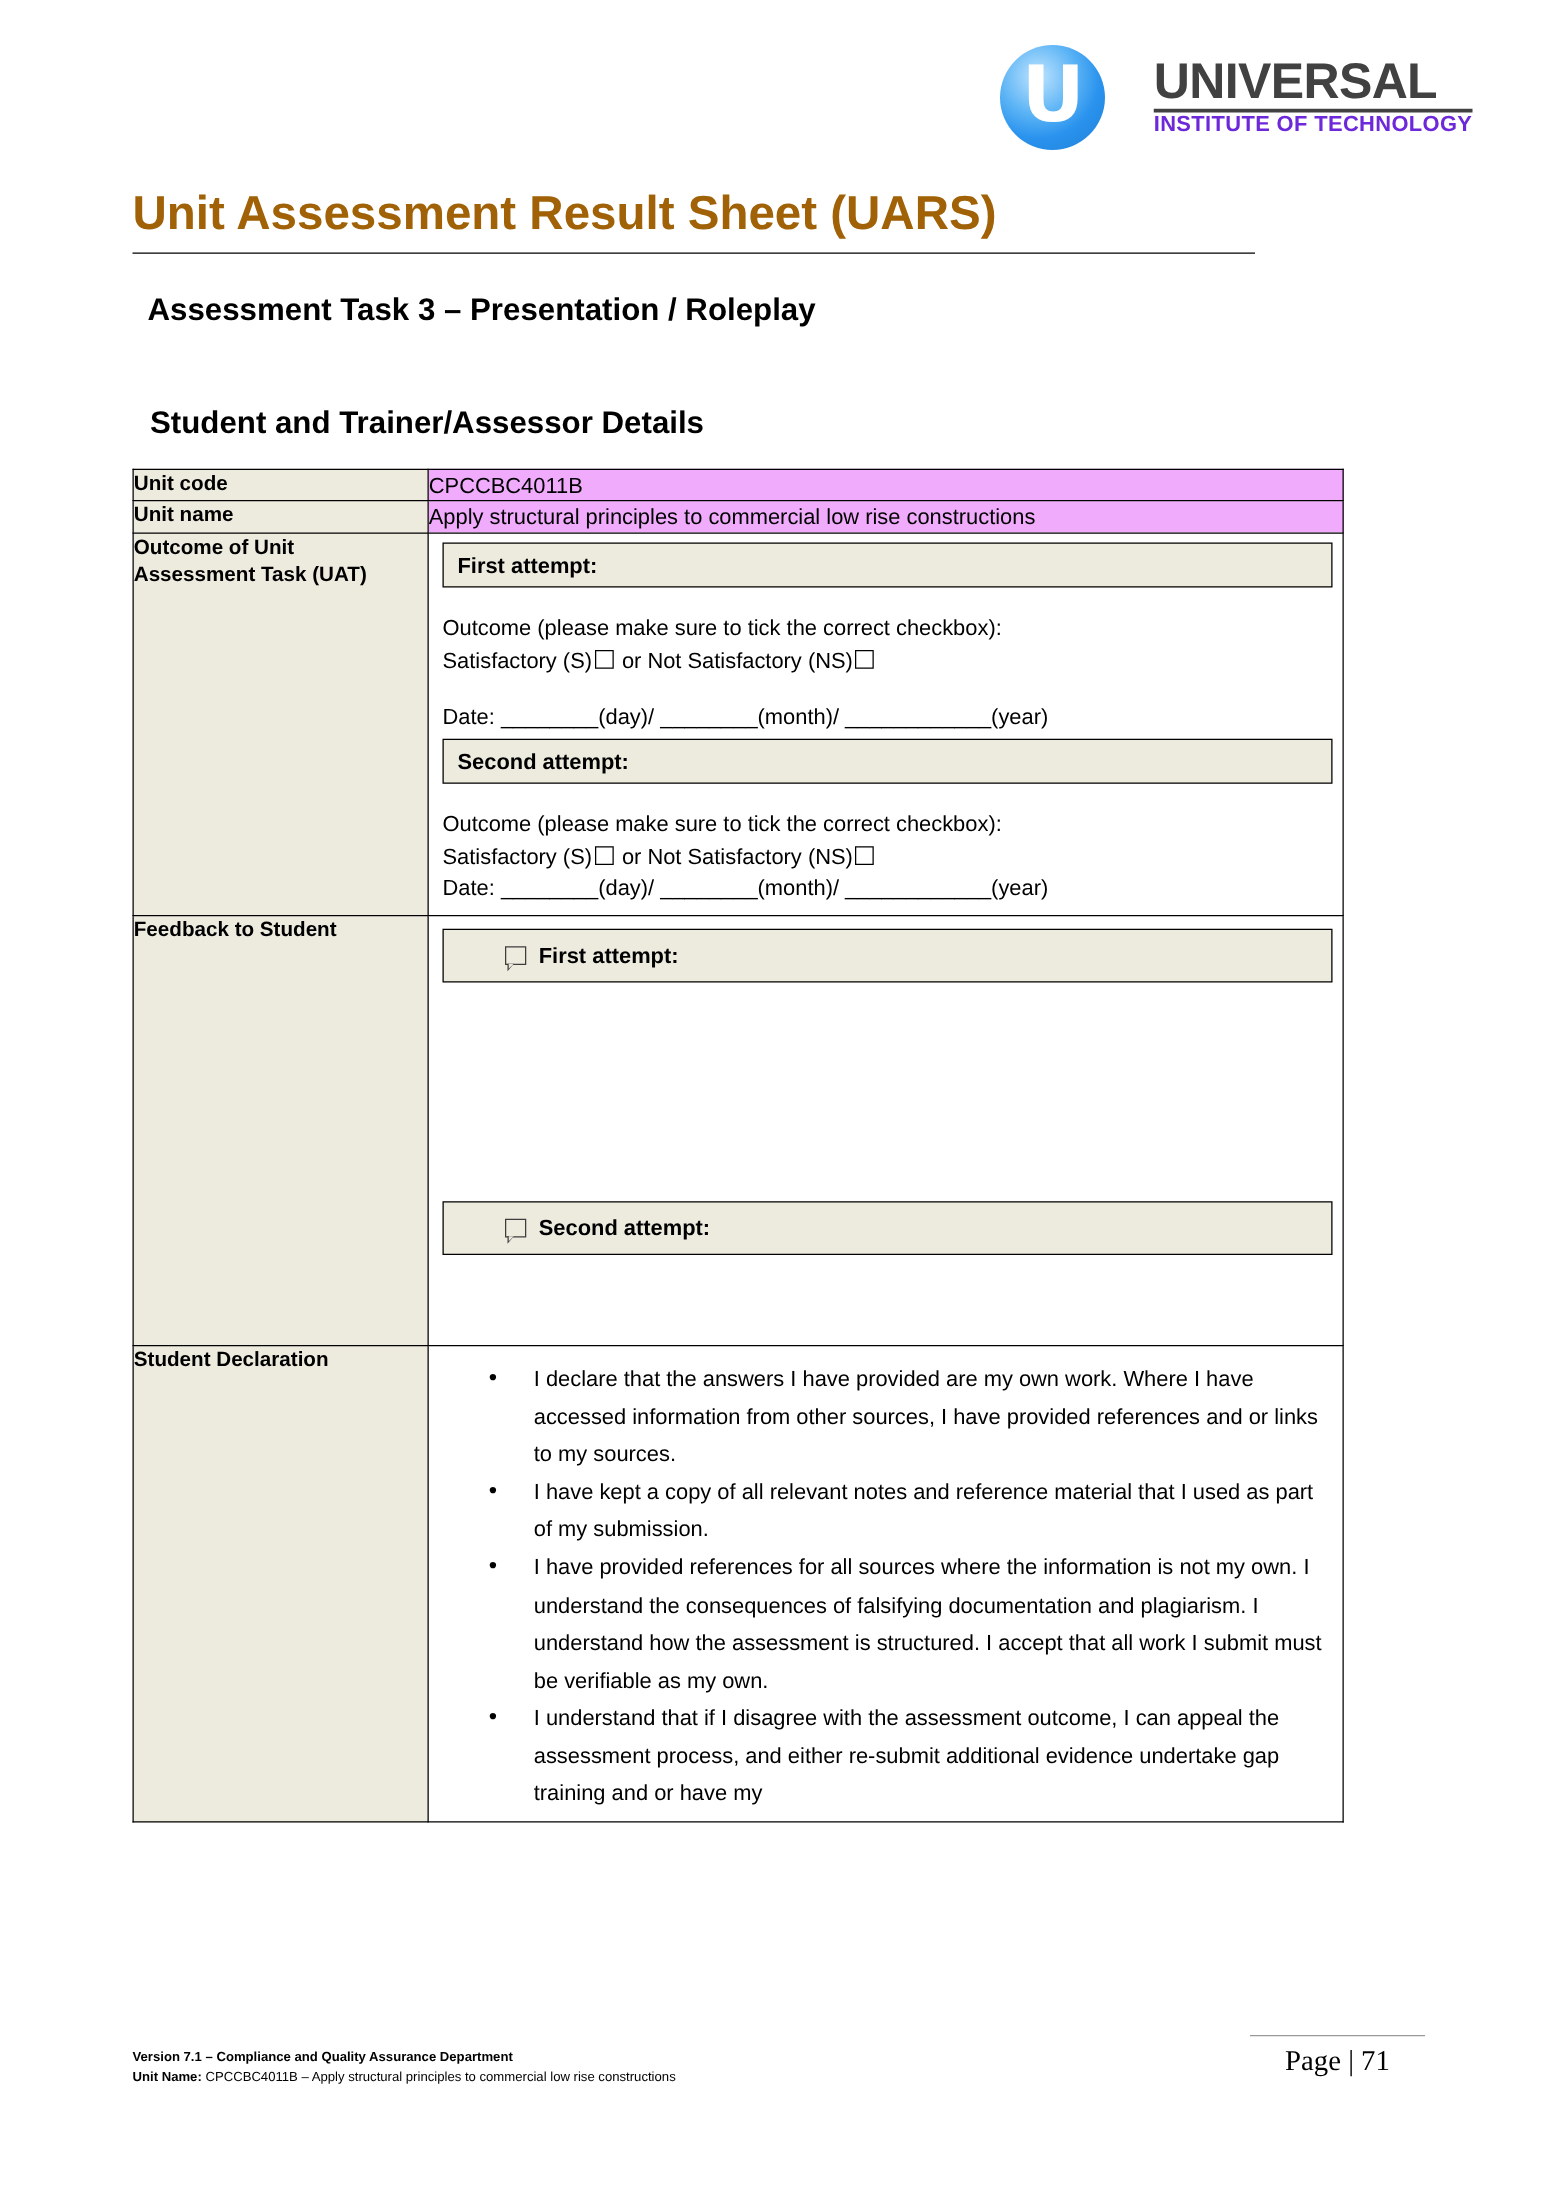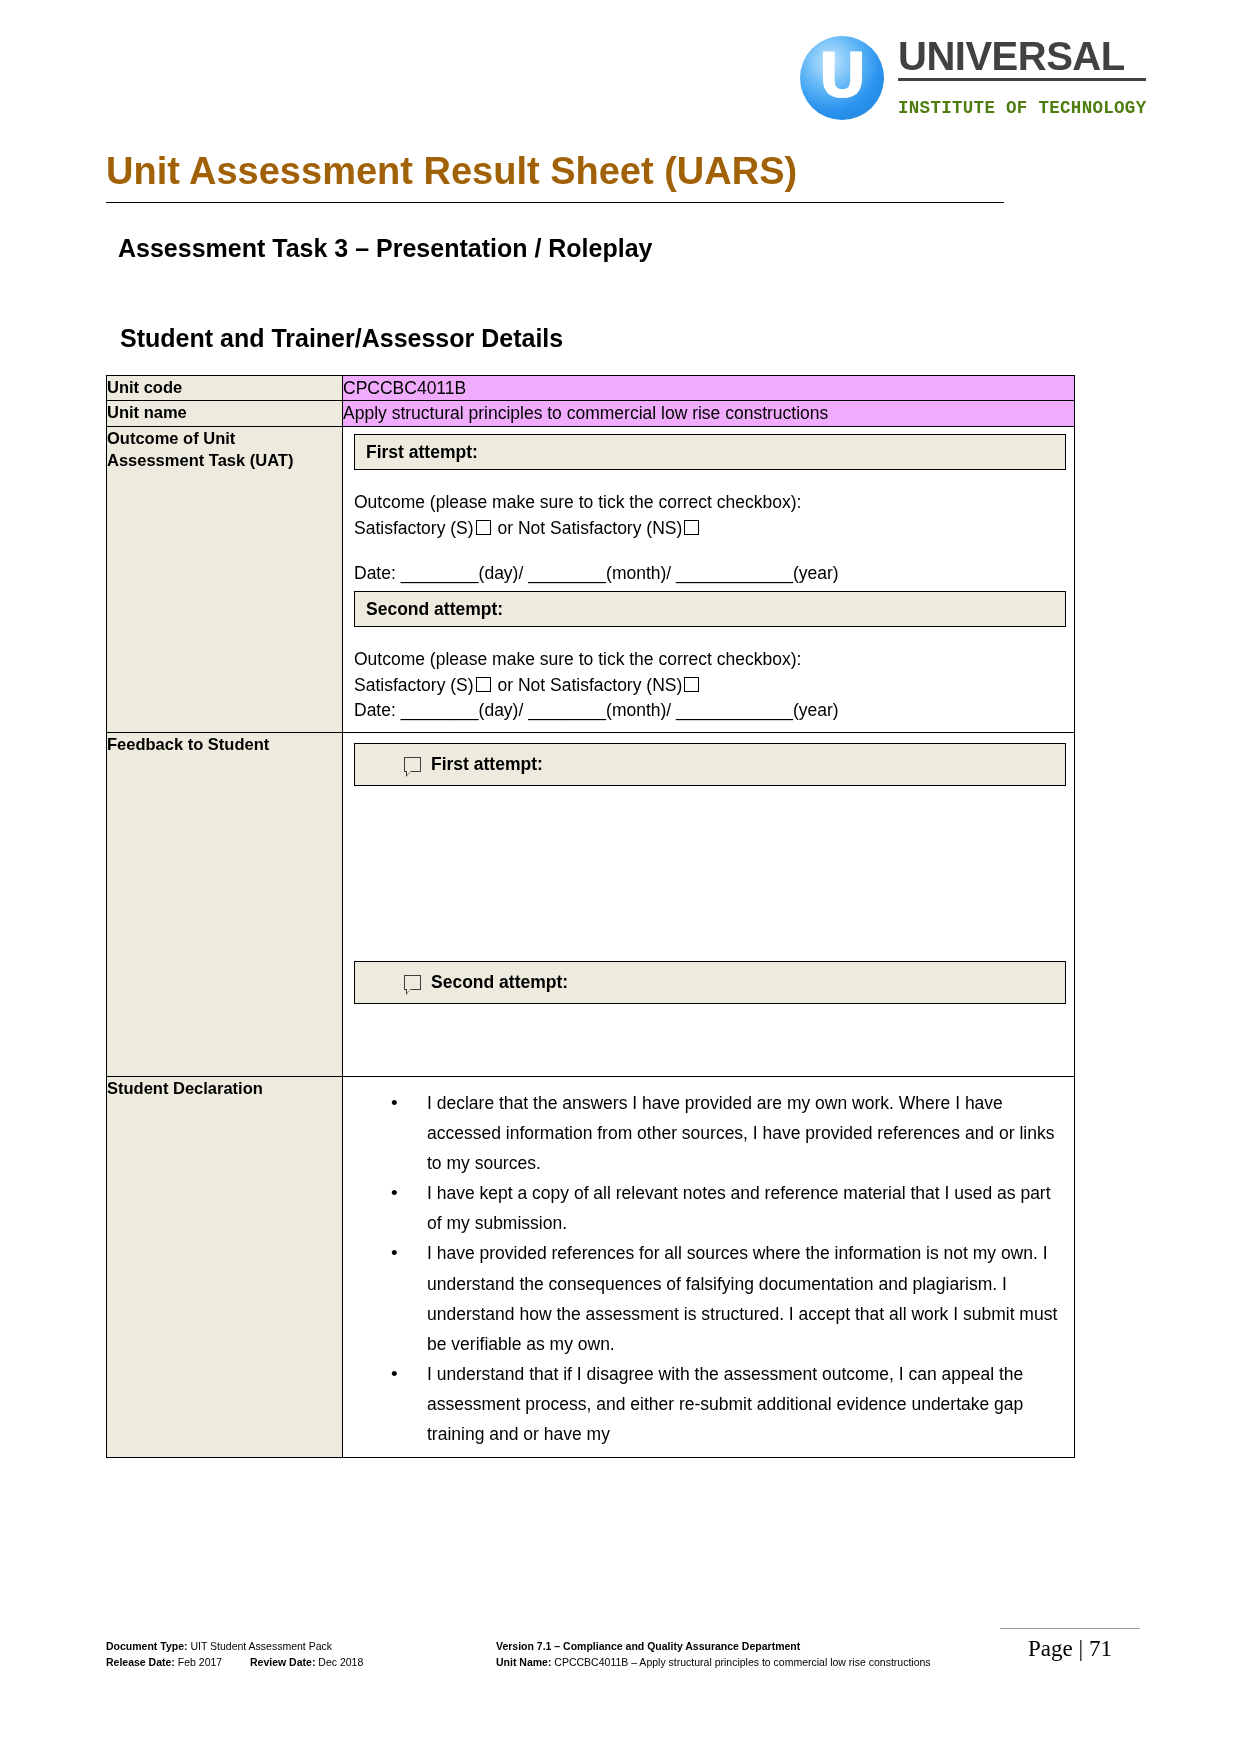--- a/index.html
+++ b/index.html
@@ -41,39 +41,39 @@
   }
   .logo-mark .u-glyph {
     font-family: "DejaVu Sans", sans-serif;
     font-weight: 700;
     font-size: 62px;
     line-height: 1;
     color: #ffffff;
     margin-top: -4px;
     letter-spacing: -1px;
   }
-  .logo-text { display: flex; flex-direction: column; }
+  .logo-text { display: flex; flex-direction: column; margin-left: 25px; }
   .logo-title {
     font-family: "Liberation Sans", sans-serif;
     font-weight: 700;
     font-size: 40px;
     line-height: 0.98;
     letter-spacing: -0.5px;
     color: #414141;
     border-bottom: 3px solid #414141;
     padding-bottom: 2px;
   }
   .logo-sub {
-    font-family: Liberation Mono, monospace;
+    font-family: Liberation Sans, sans-serif;
     font-weight: 700;
     font-size: 17.5px;
     line-height: 1.1;
     letter-spacing: 0.3px;
-    color: #4d7c0f;
-    padding-top: 18px;
+    color: #6d28d9;
+    padding-top: 0;
   }
 
   
   .content { position: absolute; left: 106px; top: 0; width: 1010px; }
 
   h1.doc-title {
     font-family: "Liberation Sans", sans-serif;
     font-weight: 700;
     font-size: 38px;
     line-height: 1.15;
@@ -348,33 +348,20 @@
             <li>I understand that if I disagree with the assessment outcome, I can appeal the assessment process, and either re-submit additional evidence undertake gap training and or have my</li>
           </ul>
         </td>
       </tr>
 
     </tbody>
       </table>
   </div>
 
   <div class="footer">
-    <div class="footer-col-a">
-      <div class="footer-line">
-        <b>Document Type:</b>
-        <span>UIT Student Assessment Pack</span>
-      </div>
-      <div class="footer-line">
-        <b>Release Date:</b>
-        <span>Feb 2017</span>
-        <span class="footer-gap"></span>
-        <b>Review Date:</b>
-        <span>Dec 2018</span>
-      </div>
-    </div>
     <div class="footer-col-b">
       <div class="footer-line">
         <b>Version 7.1 – Compliance and Quality Assurance Department</b>
       </div>
       <div class="footer-line">
         <b>Unit Name:</b>
         <span>CPCCBC4011B –  Apply structural principles to commercial low rise constructions</span>
       </div>
     </div>
   </div>

